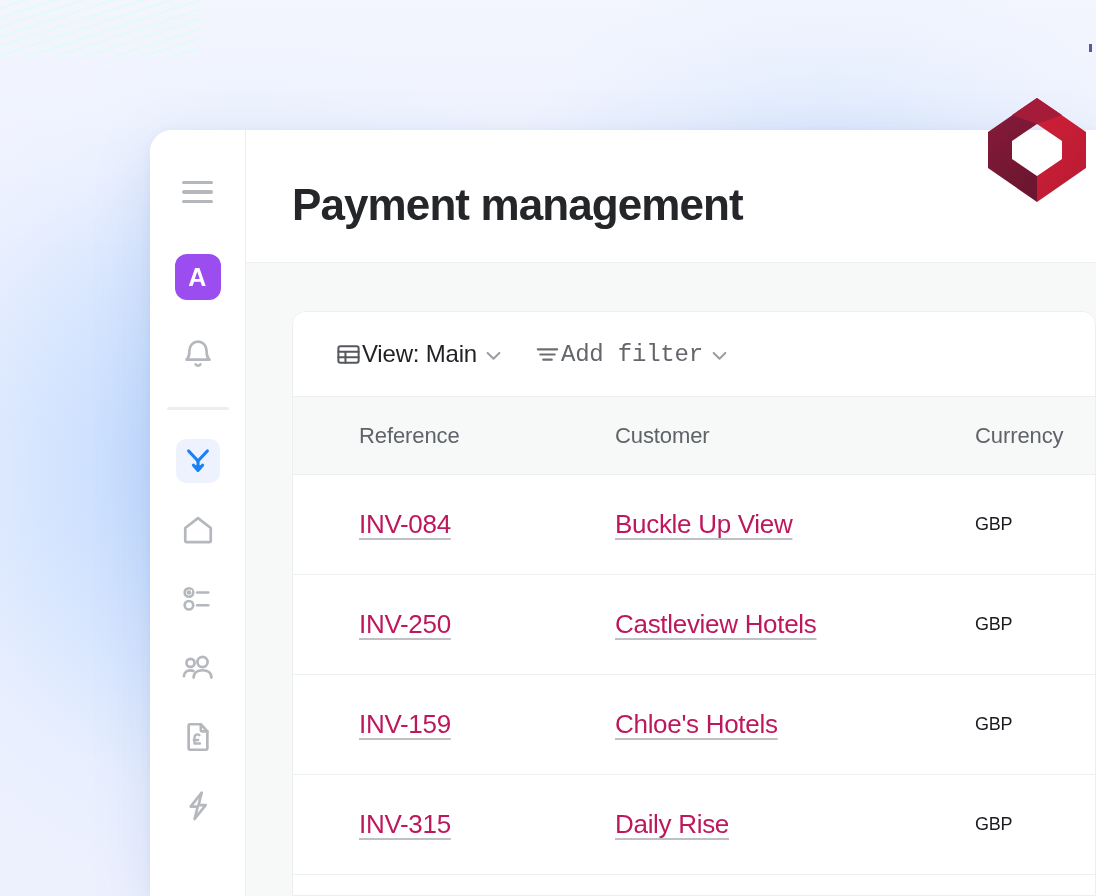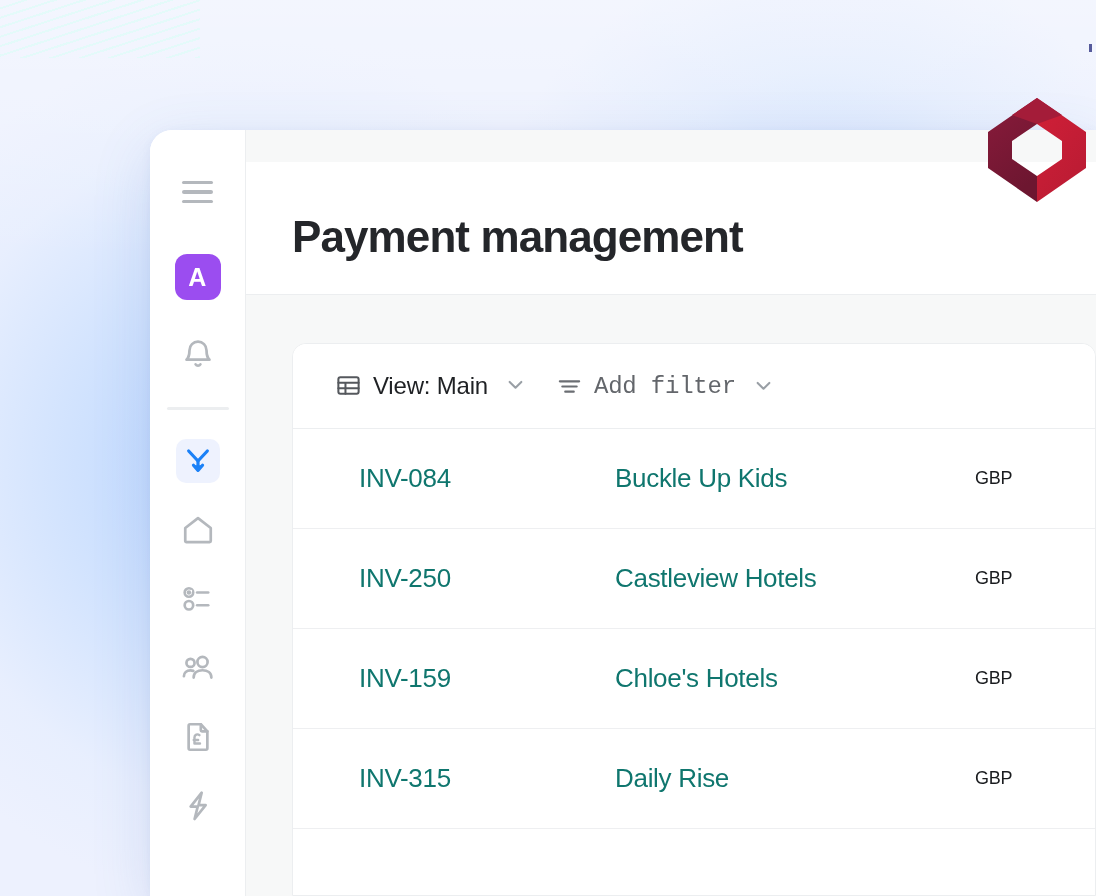--- a/index.html
+++ b/index.html
@@ -126,21 +126,20 @@
     flex: 1 1 auto;
     display: flex;
     flex-direction: column;
     min-width: 0;
     background: #f7f8f8;
   }
   #page-header {
     background: #ffffff;
     padding: 52px 0 34px 46px;
     border-bottom: 1px solid #eceef0;
-    margin-top: 32px;
   }
   #page-title {
     font-size: 44px;
     font-weight: 700;
     color: #24262a;
     letter-spacing: -0.9px;
     line-height: 1.05;
     white-space: nowrap;
   }
 
@@ -165,22 +164,21 @@
     height: 85px;
     display: flex;
     align-items: center;
     gap: 28px;
     padding: 0 22px 0 42px;
     border-bottom: 1px solid #eceef0;
     background: #fff;
   }
   .tool {
     display: flex;
-    align-items: flex-start;
-    gap: 11px;
+    align-items: flex-end;
     cursor: pointer;
     white-space: nowrap;
   }
   .tool-label {
     font-size: 24px;
     color: #1f2124;
     letter-spacing: -0.2px;
   }
   .tool-label.muted { color: #63666b; font-family: Liberation Mono, monospace; }
   .chev { margin-left: 4px; display: block; }
@@ -203,21 +201,22 @@
     white-space: nowrap;
   }
   .tbody-row {
     height: 100px;
     border-bottom: 1px solid #eeeff1;
     background: #fff;
   }
   .cell { font-size: 18px; color: #1a1c1f; white-space: nowrap; letter-spacing: -0.3px; }
   .link-cell {
     font-size: 26px;
-    color: #0f766e;
+    color: #be185d;
+    text-decoration: underline;
     text-decoration-color: #bdc1c6;
     text-underline-offset: 5px;
     text-decoration-thickness: 2px;
     cursor: pointer;
     white-space: nowrap;
     letter-spacing: -0.3px;
   }
 
   
   #brand-logo {
@@ -357,25 +356,31 @@
               <svg width="27" height="27" viewBox="0 0 24 24" fill="none" stroke="#6b6e73" stroke-width="1.9" stroke-linecap="round">
                 <path d="M3.4 7.4h17.2M5.6 12h12.8M8.2 16.6h7.6"></path>
               </svg>
               <span class="tool-label muted">Add filter</span>
               <svg class="chev" width="25" height="25" viewBox="0 0 24 24" fill="none" stroke="#9aa0a6" stroke-width="2" stroke-linecap="round" stroke-linejoin="round">
                 <path d="M6.4 9.5 12 15.1l5.6-5.6"></path>
               </svg>
             </div>
           </div>
 
+          <div id="table-head" class="grid-row">
+            <div></div>
+            <div class="th">Reference</div>
+            <div class="th">Customer</div>
+            <div class="th">Currency</div>
+          </div>
 
           <div class="grid-row tbody-row">
             <div></div>
             <div><span class="link-cell">INV-084</span></div>
-            <div><span class="link-cell">Buckle Up Kids</span></div>
+            <div><span class="link-cell">Buckle Up View</span></div>
             <div><span class="cell">GBP</span></div>
           </div>
 
           <div class="grid-row tbody-row">
             <div></div>
             <div><span class="link-cell">INV-250</span></div>
             <div><span class="link-cell">Castleview Hotels</span></div>
             <div><span class="cell">GBP</span></div>
           </div>
 

